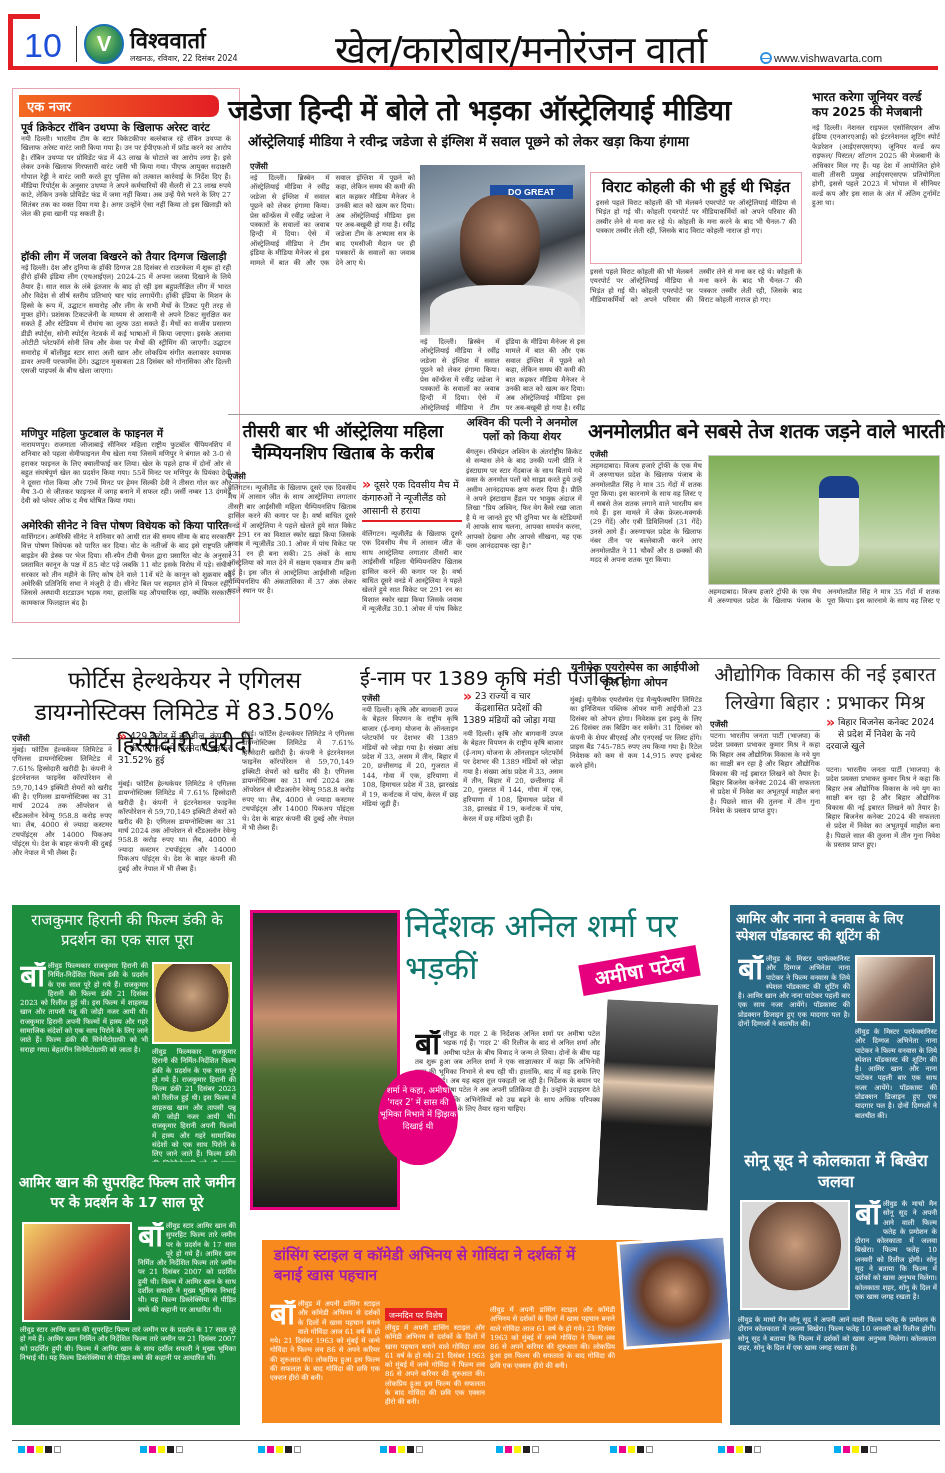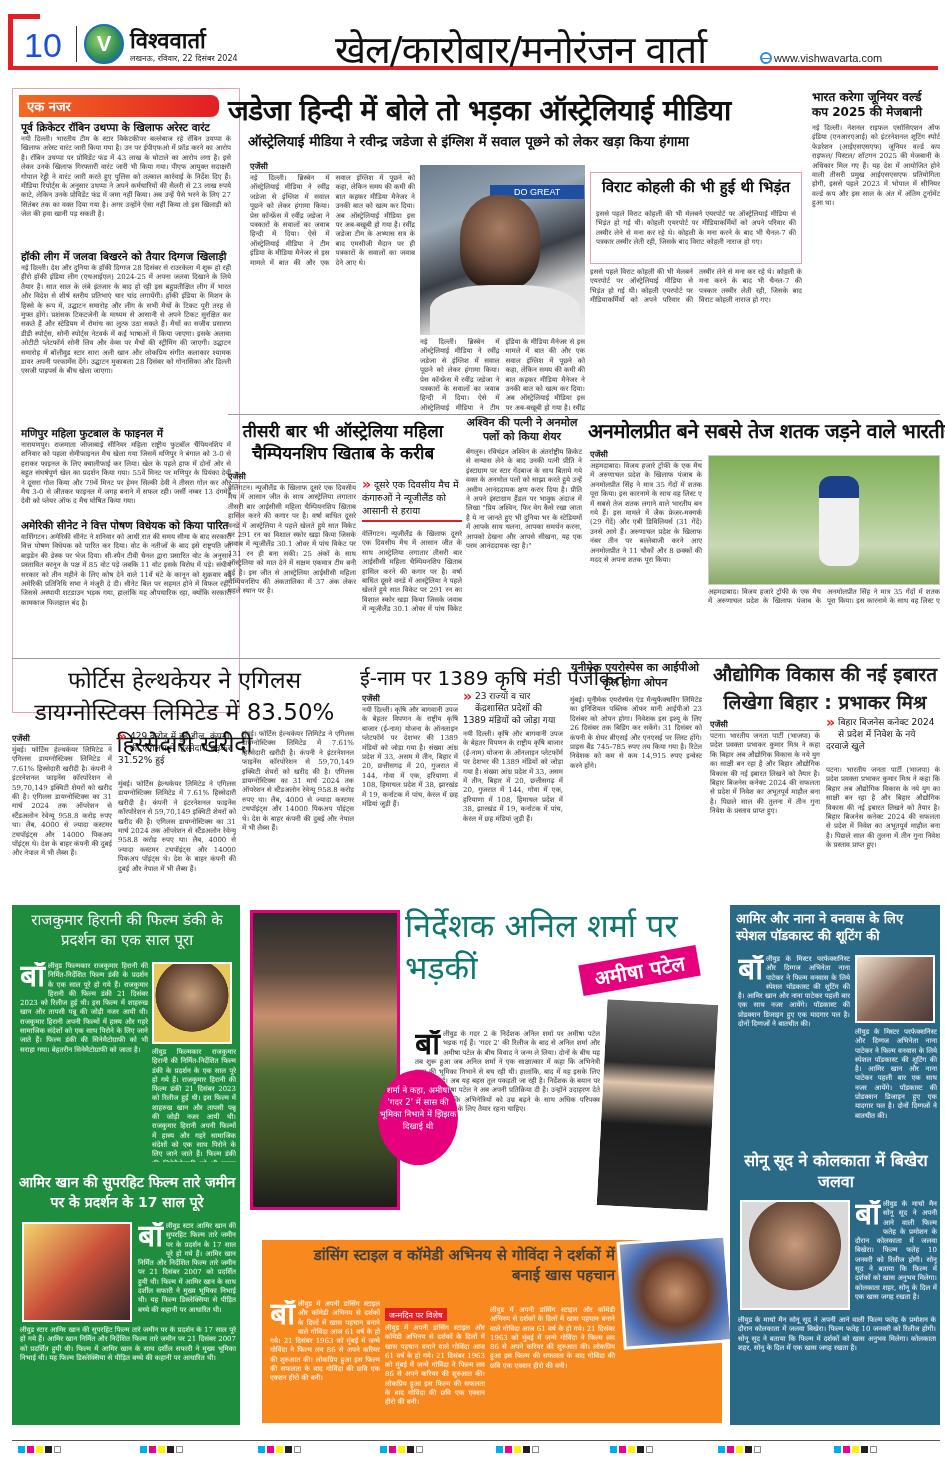--- a/index.html
+++ b/index.html
@@ -14,65 +14,65 @@
 #page-no{left:24px;top:26px;font-size:34px;font-family:"Liberation Sans",sans-serif;color:#1d4ed8}
 #mh-sep{left:76px;top:26px;width:1px;height:36px;background:#333}
 #logo{left:84px;top:24px;width:40px;height:40px;border-radius:50%;background:radial-gradient(circle at 40% 40%,#9ad36a,#2e8b57 60%,#1a5c9e);border:2px solid #1a6fb5}
 #logo span{display:block;text-align:center;color:#fff;font-weight:bold;font-size:22px;line-height:36px;font-family:"Liberation Sans",sans-serif}
 #brand{left:130px;top:24px;font-size:22px;font-weight:bold;color:#111}
 #dateline{left:130px;top:52px;font-size:8px;color:#222}
 #section-title{left:335px;top:22px;font-size:38px;color:#111;font-family:"DejaVu Sans",sans-serif;letter-spacing:-1px}
 #website{left:760px;top:52px;font-size:11px;font-family:"Liberation Sans",sans-serif;color:#222}
 #ie-icon{display:inline-block;width:12px;height:12px;border-radius:50%;border:2px solid #2a8de0;margin-right:2px;vertical-align:-2px;background:linear-gradient(#fff 45%,#2a8de0 45%,#2a8de0 58%,#fff 58%)}
 
-#ek-nazar{left:12px;top:88px;width:228px;height:625px;border:1.5px solid #e7a4b0;padding:4px 8px}
+#ek-nazar{left:12px;top:88px;width:228px;height:535px;border:1.5px solid #e7a4b0;padding:4px 8px}
 #ek-tag{background:linear-gradient(90deg,#f36a21,#e31e24);color:#fff;font-weight:bold;font-size:13px;padding:2px 8px;border-radius:0 8px 8px 0;margin:2px 0 4px -2px;width:200px}
 .brief-h{font-size:10.5px;font-weight:bold;color:#111;margin:3px 0 2px;line-height:12px}
 
 #main-h{left:228px;top:90px;width:580px;font-size:28px;font-weight:bold;color:#111;letter-spacing:-0.5px;white-space:nowrap}
 #main-sub{left:248px;top:132px;font-size:13.5px;font-weight:bold;color:#111;white-space:nowrap}
 #main-photo{left:420px;top:165px;width:165px;height:170px;background:linear-gradient(160deg,#6a7c8e 0%,#9aa8b5 30%,#3a3f46 55%,#d8d8d8 75%,#ececec 100%);overflow:hidden}
-#main-photo .banner{position:absolute;top:20px;left:70px;background:#1e4fa3;color:#fff;font-size:9px;font-weight:normal;padding:2px 24px;font-family:"Liberation Sans",sans-serif}
+#main-photo .banner{position:absolute;top:20px;left:70px;background:#1e4fa3;color:#fff;font-size:9px;font-weight:bold;padding:2px 18px;font-family:"Liberation Sans",sans-serif}
 #main-photo .head{position:absolute;left:40px;top:30px;width:80px;height:95px;border-radius:45% 45% 40% 40%;background:radial-gradient(circle at 50% 35%,#a77c63 0,#6b4a3a 50%,#2a1e18 80%)}
 #main-photo .shirt{position:absolute;left:10px;top:120px;width:150px;height:60px;background:#e9e9e9;border-radius:40% 40% 0 0}
 #kohli-box{left:590px;top:172px;width:212px;height:92px;border:1.5px solid #e7a4b0;padding:3px 5px}
-#kohli-h{font-size:15px;font-weight:bold;text-align:center;color:#111;margin-bottom:14px}
+#kohli-h{font-size:15px;font-weight:bold;text-align:center;color:#111;margin-bottom:3px}
 
 #junior-h{left:812px;top:90px;width:128px;font-size:12px;font-weight:bold;line-height:15px;color:#111}
 
 .rule{background:#999;height:1px}
 #champ-h{left:228px;top:420px;width:230px;font-size:17px;font-weight:bold;line-height:22px;text-align:center}
 #ashwin-h{left:462px;top:416px;width:120px;font-size:11px;font-weight:bold;line-height:14px;text-align:center}
 #anmol-h{left:588px;top:417px;width:352px;font-size:20px;font-weight:bold;white-space:nowrap;letter-spacing:-0.5px}
 #pull1{left:362px;top:478px;width:100px;font-size:9.5px;line-height:13px;color:#111;border-bottom:2px solid #e31e24;padding-bottom:3px}
 .chev{color:#e31e24;font-weight:bold;font-size:14px;margin-right:3px;float:left;line-height:13px}
 #cricket-photo{left:708px;top:455px;width:232px;height:130px;background:linear-gradient(180deg,#7fae56 0%,#a7c88a 40%,#c9d9b5 70%,#8aa866 100%);border:1px solid #ccc}
 #cricket-photo .player{position:absolute;left:110px;top:20px;width:40px;height:90px;background:linear-gradient(#1b3f8a 0 25%,#f0f0f0 25% 100%);border-radius:12px}
 #fortis-h{left:12px;top:664px;width:345px;font-size:23px;text-align:center;line-height:32px;color:#111}
 #enam-h{left:360px;top:664px;width:205px;font-size:20px;color:#111;white-space:nowrap}
 #unimech-h{left:570px;top:660px;width:130px;font-size:11px;font-weight:bold;text-align:center;line-height:15px}
-#bihar-h{left:710px;top:660px;width:230px;font-size:19px;font-weight:bold;text-align:center;line-height:28px}
+#bihar-h{left:710px;top:660px;width:230px;font-size:19px;font-weight:normal;text-align:center;line-height:28px}
 
 .green{background:#1e8e3e}
 .teal{background:#2b6a86}
 .orange{background:#f7891f}
 #hirani-box{left:12px;top:905px;width:228px;height:520px}
 #hirani-h{left:18px;top:910px;width:218px;color:#fff;font-size:15px;font-weight:normal;text-align:center;line-height:20px}
 #hirani-photo{left:152px;top:962px;width:80px;height:82px;background:radial-gradient(circle at 50% 40%,#c9a27f,#5a3c2a 60%,#e6c85c 61%);border:2px solid #fff}
 #aamir-h{left:18px;top:1172px;width:218px;color:#fff;font-size:14px;font-weight:bold;text-align:center;line-height:20px}
 #aamir-photo{left:22px;top:1222px;width:110px;height:100px;background:linear-gradient(135deg,#f4d36a,#c84f3a 50%,#3a2a2a);border:2px solid #fff}
 .white-txt{color:#fff;font-family:"DejaVu Serif",serif;font-size:7px;line-height:9.3px;text-align:justify;overflow:hidden}
 .dropcap{font-size:30px;font-weight:bold;float:left;line-height:28px;margin-right:3px;color:#fff}
 #amisha-photo{left:250px;top:910px;width:150px;height:300px;background:linear-gradient(180deg,#2b2b2b 0%,#5b4a3f 20%,#c68e6d 35%,#4d6b32 55%,#3c4a24 80%,#1c1c1c 100%);border:3px solid #e6007e}
 #amisha-h{left:405px;top:905px;width:300px;font-size:32px;color:#0f766e;line-height:42px;letter-spacing:0}
 #amisha-tag{left:580px;top:955px;background:#e6007e;color:#fff;font-size:20px;padding:2px 14px;transform:rotate(-10deg);font-weight:bold}
 #amisha-circle{left:378px;top:1070px;width:80px;height:95px;border-radius:50%;background:#e6007e;color:#fff;font-size:8.5px;text-align:center;line-height:12px;padding-top:14px}
 #amisha-photo2{left:600px;top:1000px;width:115px;height:210px;background:linear-gradient(180deg,#6a6a6a,#2a2a2a 30%,#e0c6ad 40%,#1c1c1c 60%,#2a2a2a 100%);transform:rotate(3deg);border:2px solid #fff}
 #govinda-box{left:262px;top:1240px;width:460px;height:183px}
-#govinda-h{left:285px;top:1245px;width:330px;color:#404040;font-size:15px;font-weight:bold;line-height:20px;text-align:right}
+#govinda-h{left:274px;top:1245px;width:330px;color:#a21caf;font-size:15px;font-weight:bold;line-height:20px;text-align:left}
 #govinda-photo{left:620px;top:1238px;width:110px;height:108px;background:radial-gradient(circle at 50% 50%,#c8926e 0,#6a3f2a 45%,#4b6fb6 70%,#9ac 100%);border:3px solid #fff;transform:rotate(-4deg)}
 #janm-tag{left:385px;top:1308px;background:#e31e24;color:#fff;font-size:8px;padding:1px 4px}
 #podcast-box{left:730px;top:905px;width:210px;height:520px}
 #podcast-h{left:736px;top:910px;width:200px;color:#fff;font-size:13px;font-weight:bold;line-height:17px;}
 #podcast-photo{left:855px;top:955px;width:80px;height:68px;background:linear-gradient(135deg,#f3e4d2,#8a6a5a 50%,#4a3a3a);border:2px solid #fff}
 #sonu-h{left:736px;top:1150px;width:200px;color:#fff;font-size:16px;font-weight:bold;line-height:21px;text-align:center}
 #sonu-photo{left:740px;top:1200px;width:110px;height:110px;background:radial-gradient(circle at 50% 40%,#c89b7b,#6a4a3a 55%,#d9d9d9 56%);border:2px solid #fff}
 
 #bottom-rule{left:12px;top:1440px;width:928px;height:1px;background:#555}
 .cmyk{position:absolute;top:1446px;display:flex;gap:2px}

